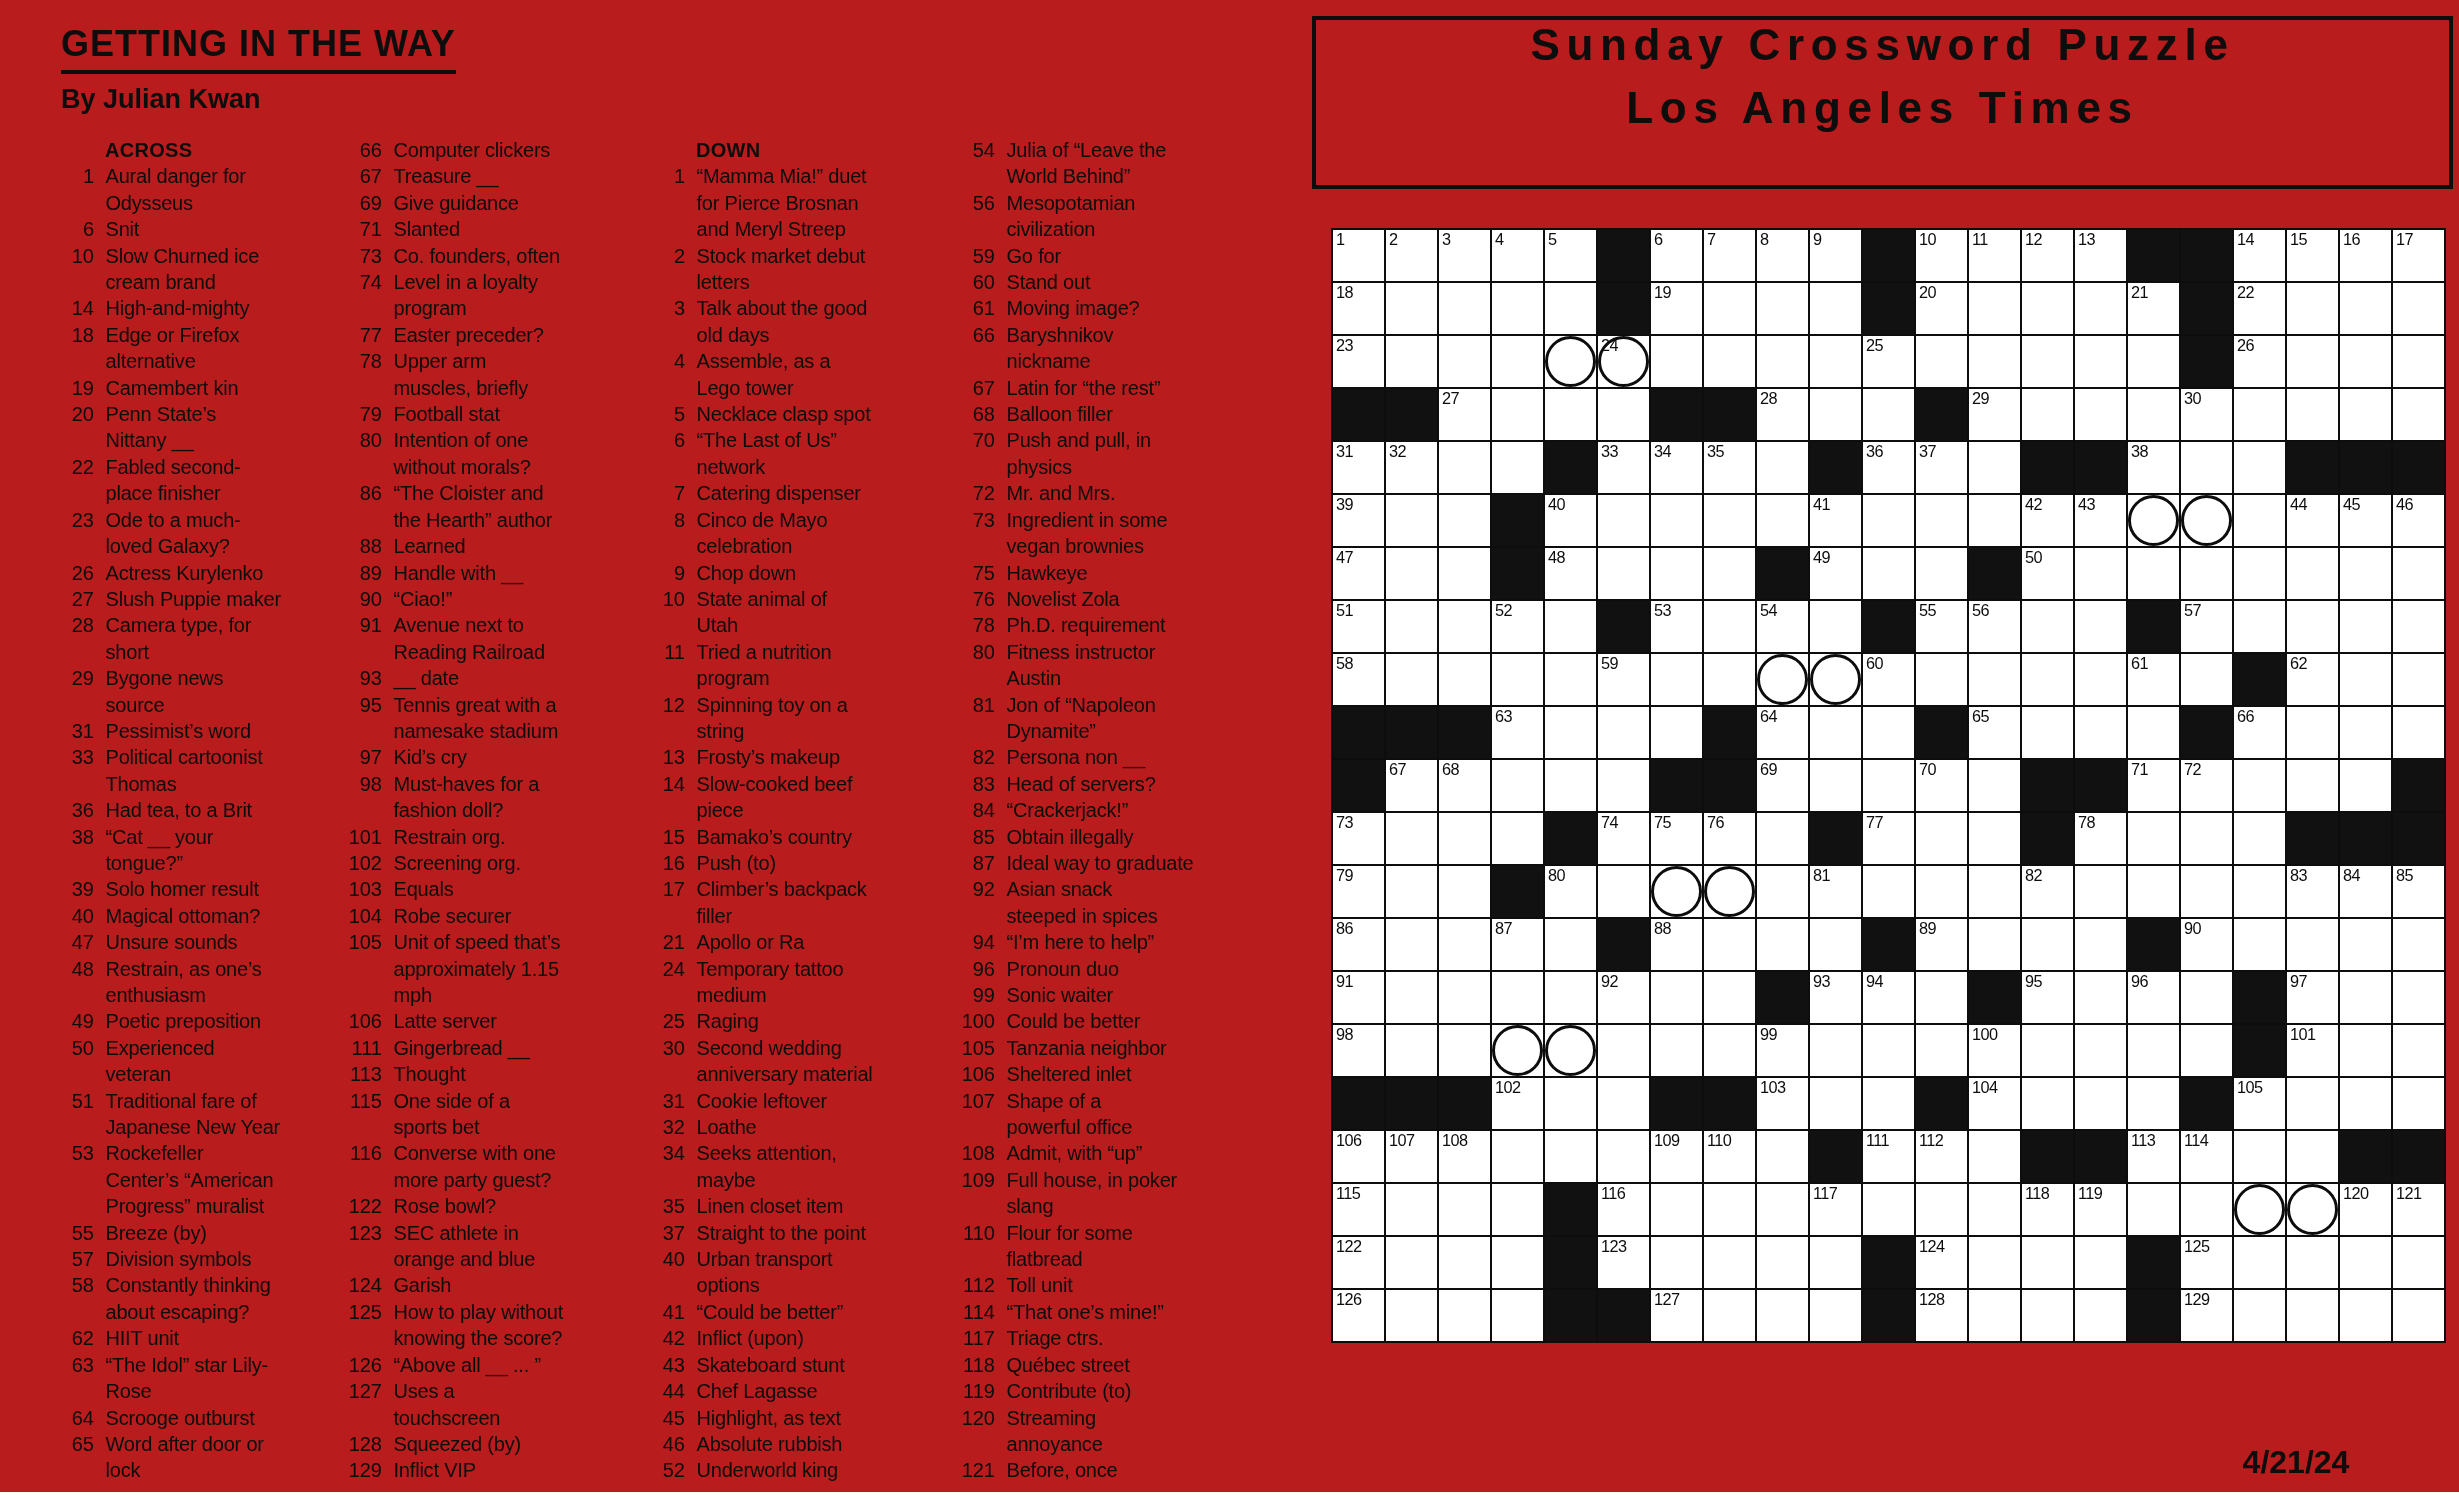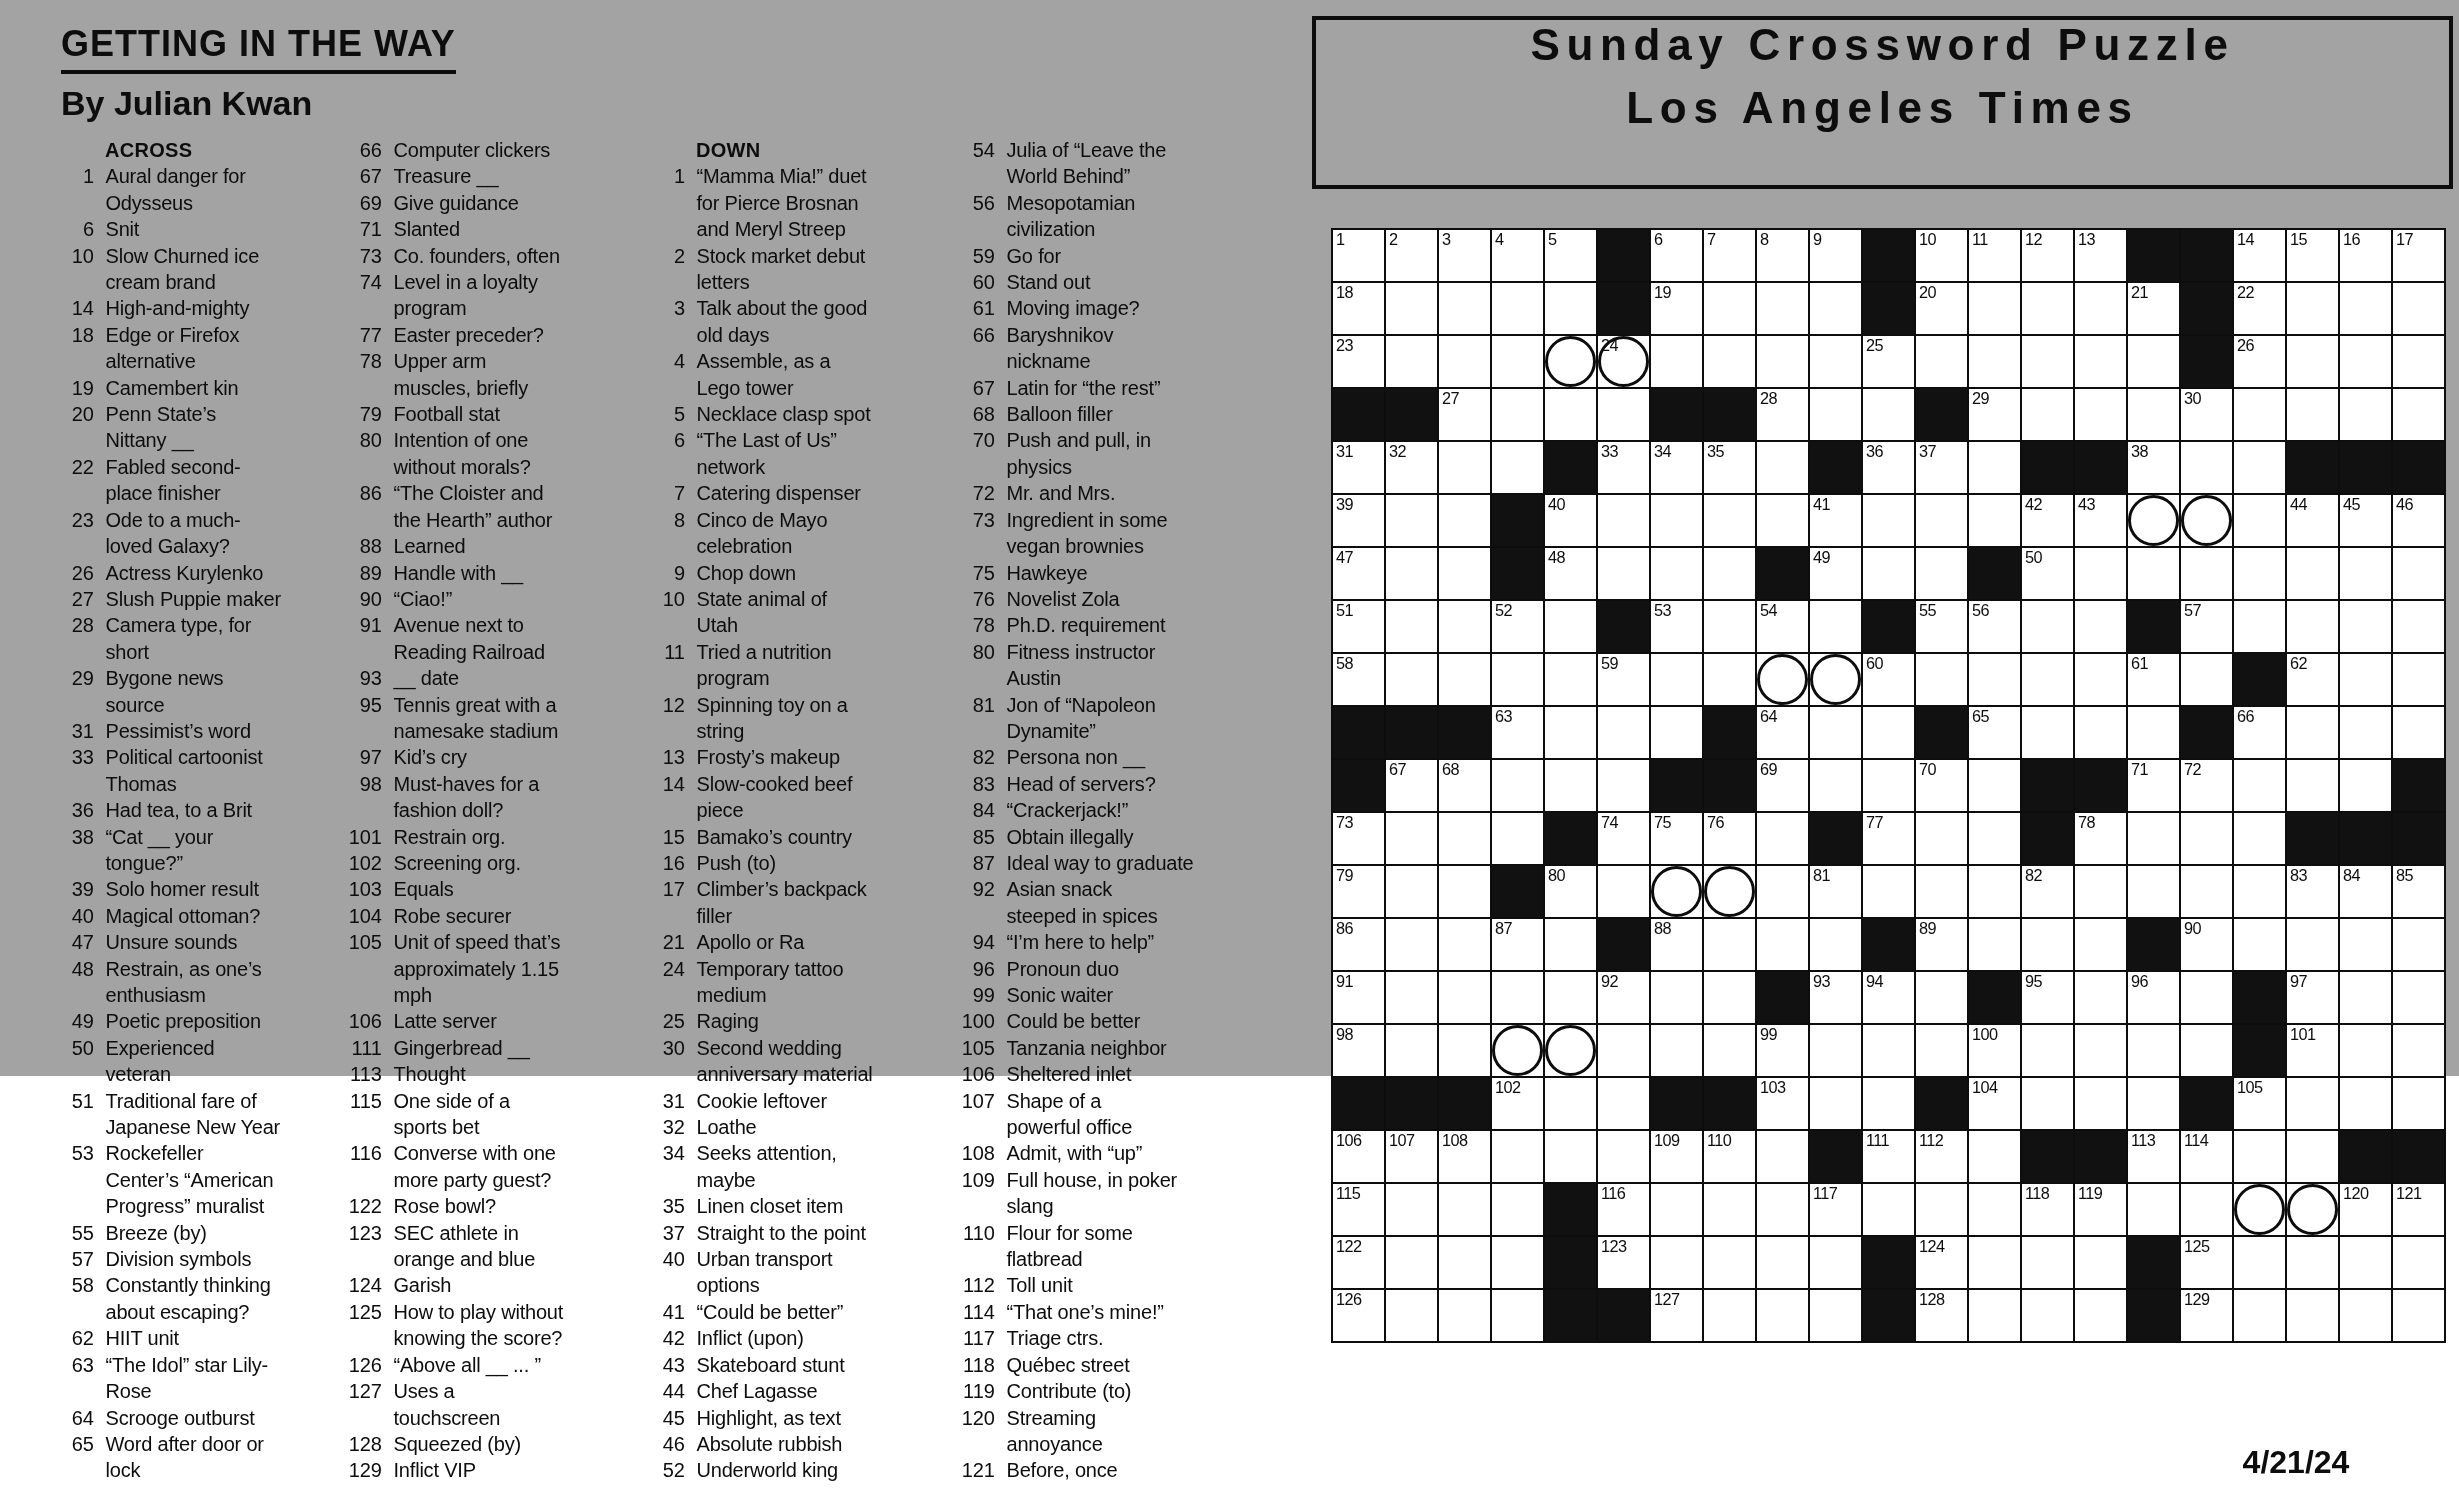--- a/index.html
+++ b/index.html
@@ -1,24 +1,24 @@
 <!DOCTYPE html>
 <html><head>
 <meta charset="utf-8">
 <style>
   * { margin:0; padding:0; box-sizing:border-box; }
   html,body { width:2459px; height:1497px; background:#fff; overflow:hidden;
               font-family:"Liberation Sans", sans-serif; color:#0d0d0d; }
-  #page { position:relative; width:2459px; height:1076px; background:#a3a3a3; }
+  #page { position:relative; width:2459px; height:1492px; background:#b91c1c; }
 
   
   #mast { position:absolute; left:61px; top:23px; }
   #puzzle-title { display:inline-block; font-size:36px; font-weight:bold; letter-spacing:1px;
                   border-bottom:4.8px solid #0d0d0d; padding-bottom:4.8px; }
-  #byline { font-size:34px; font-weight:bold; margin-top:10.6px; }
+  #byline { font-size:27px; font-weight:bold; margin-top:10.6px; }
 
   
   .clue-col { position:absolute; top:137px; width:300px; }
   .clue, .clue-header { display:flex; line-height:26.4px; font-size:20px; }
   .clue-header { font-weight:bold; padding-left:67px; letter-spacing:0.3px; }
   .cnum { width:56px; text-align:right; flex:0 0 56px; }
   .ctext { margin-left:11.5px; white-space:pre-line; letter-spacing:-0.2px; }
   #col-0 { left:38px; }
   #col-1 { left:326px; }
   #col-2 { left:629px; }

